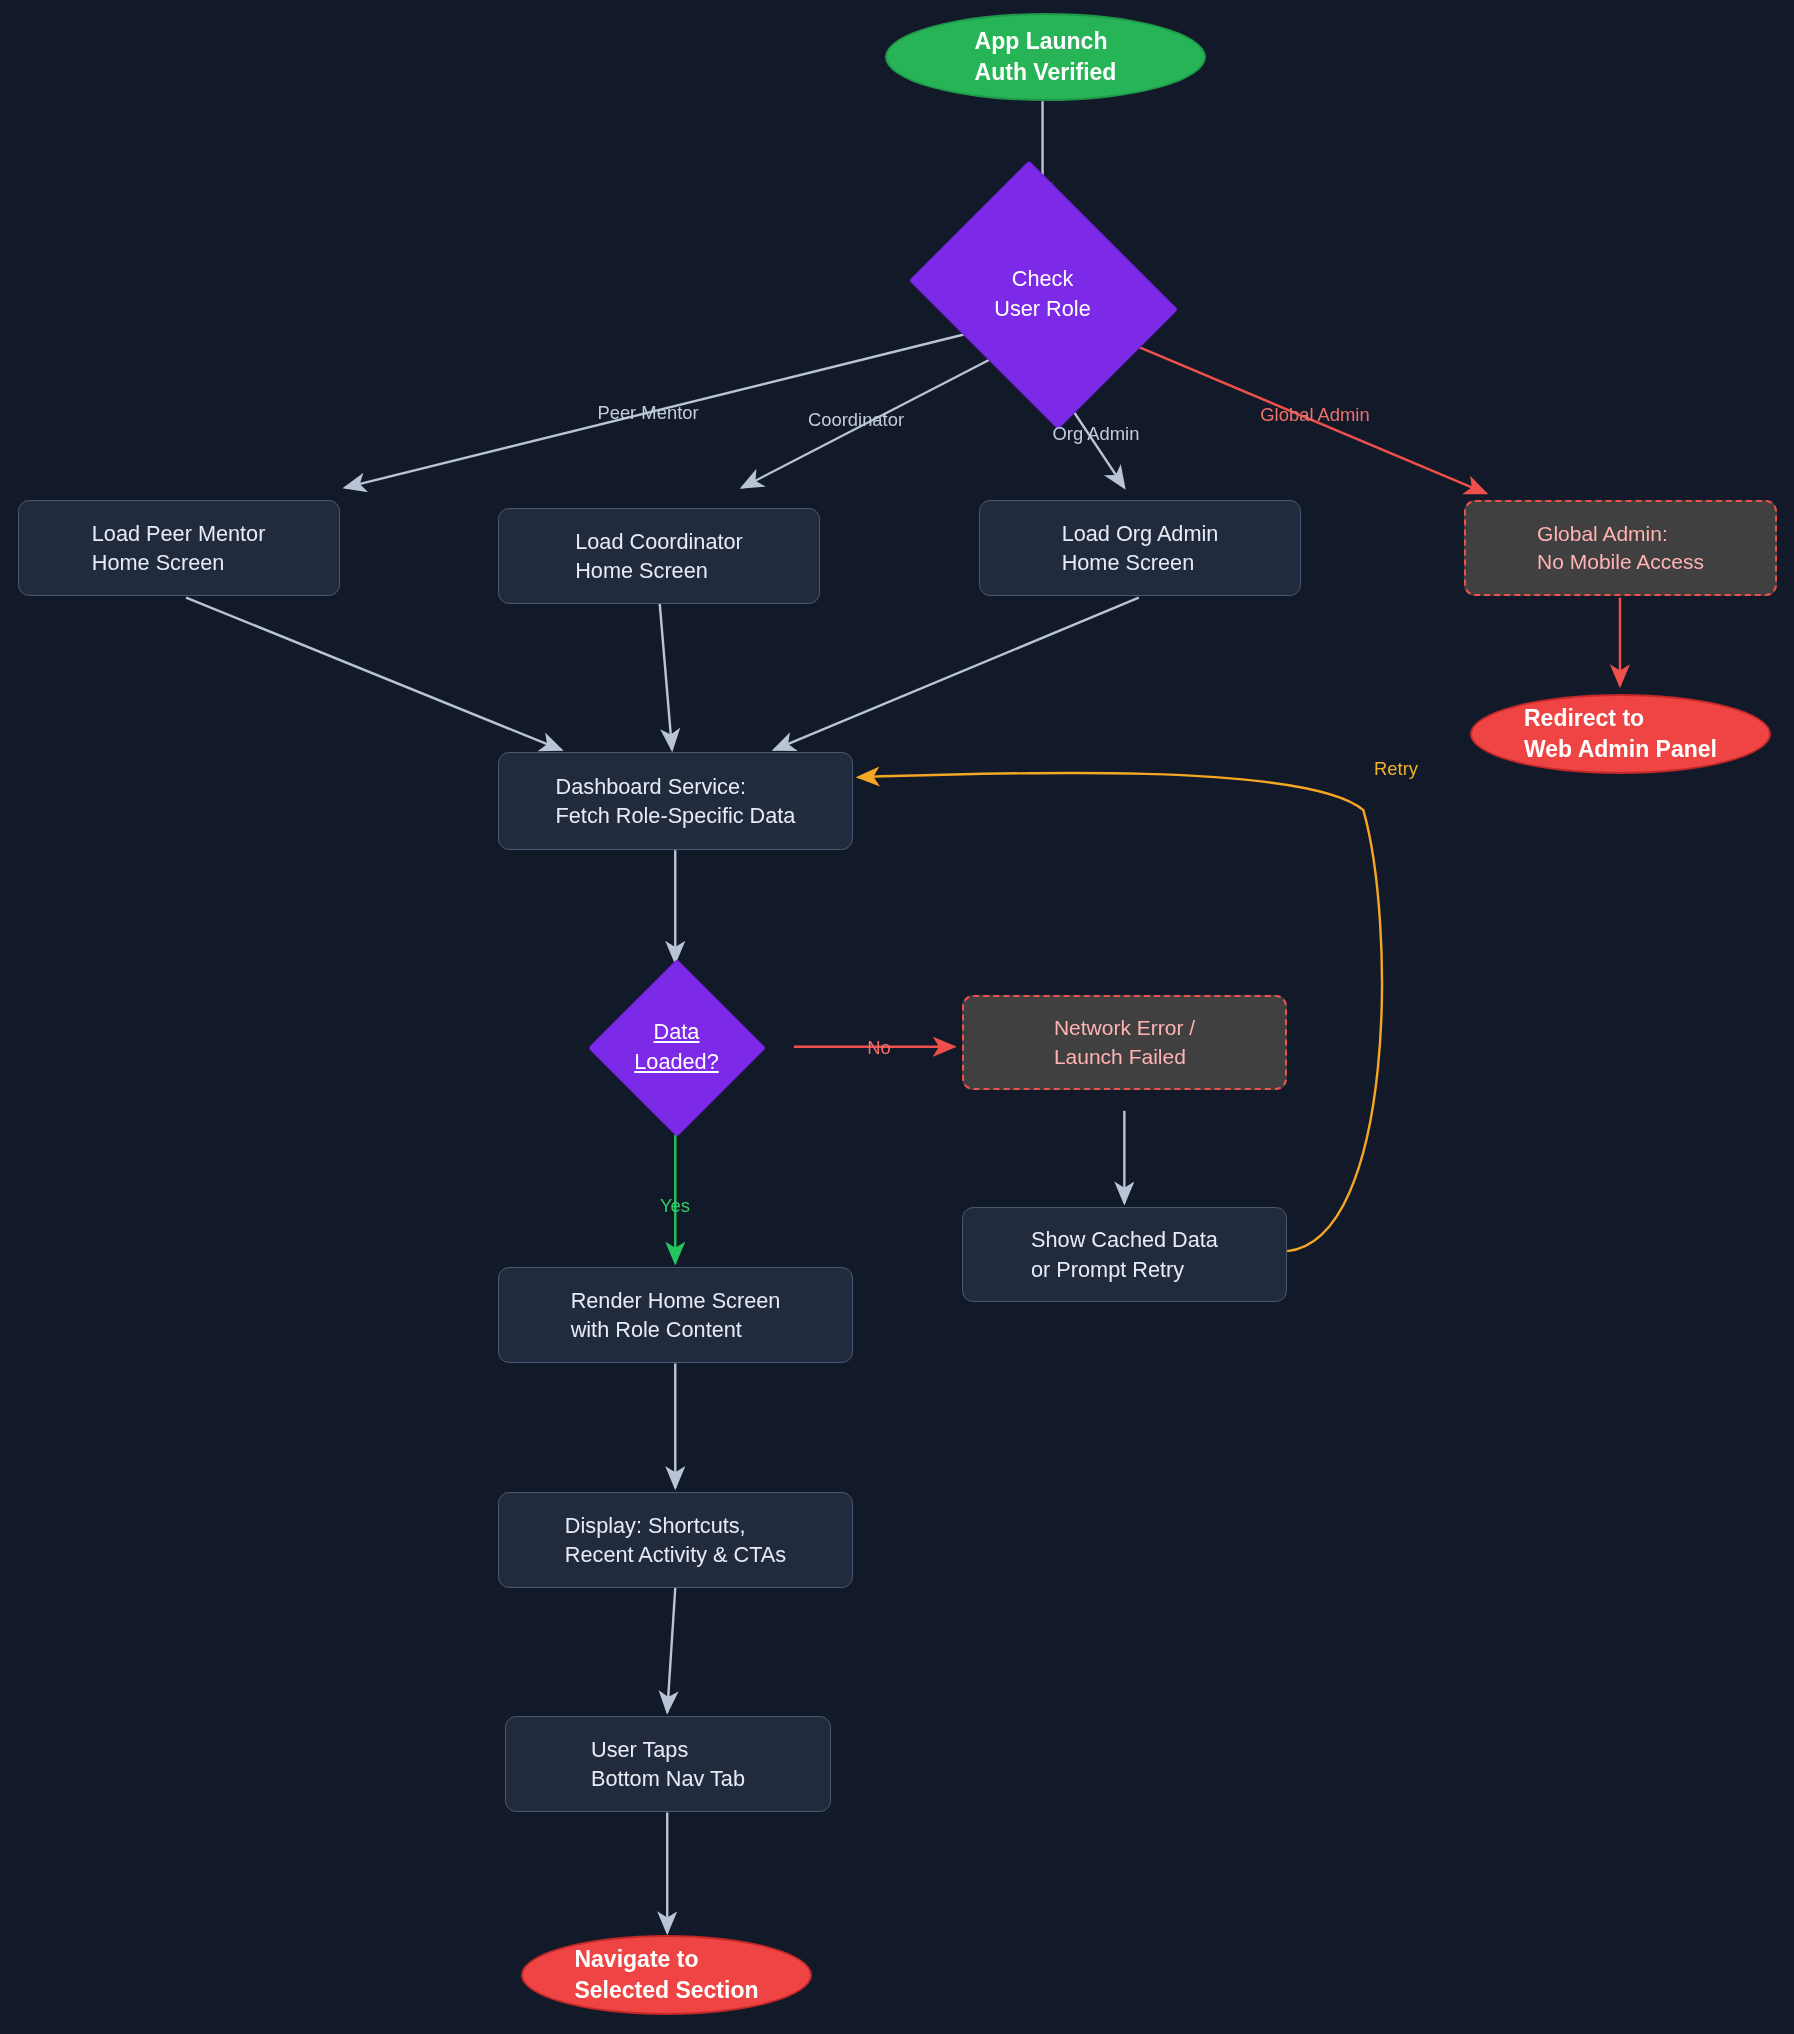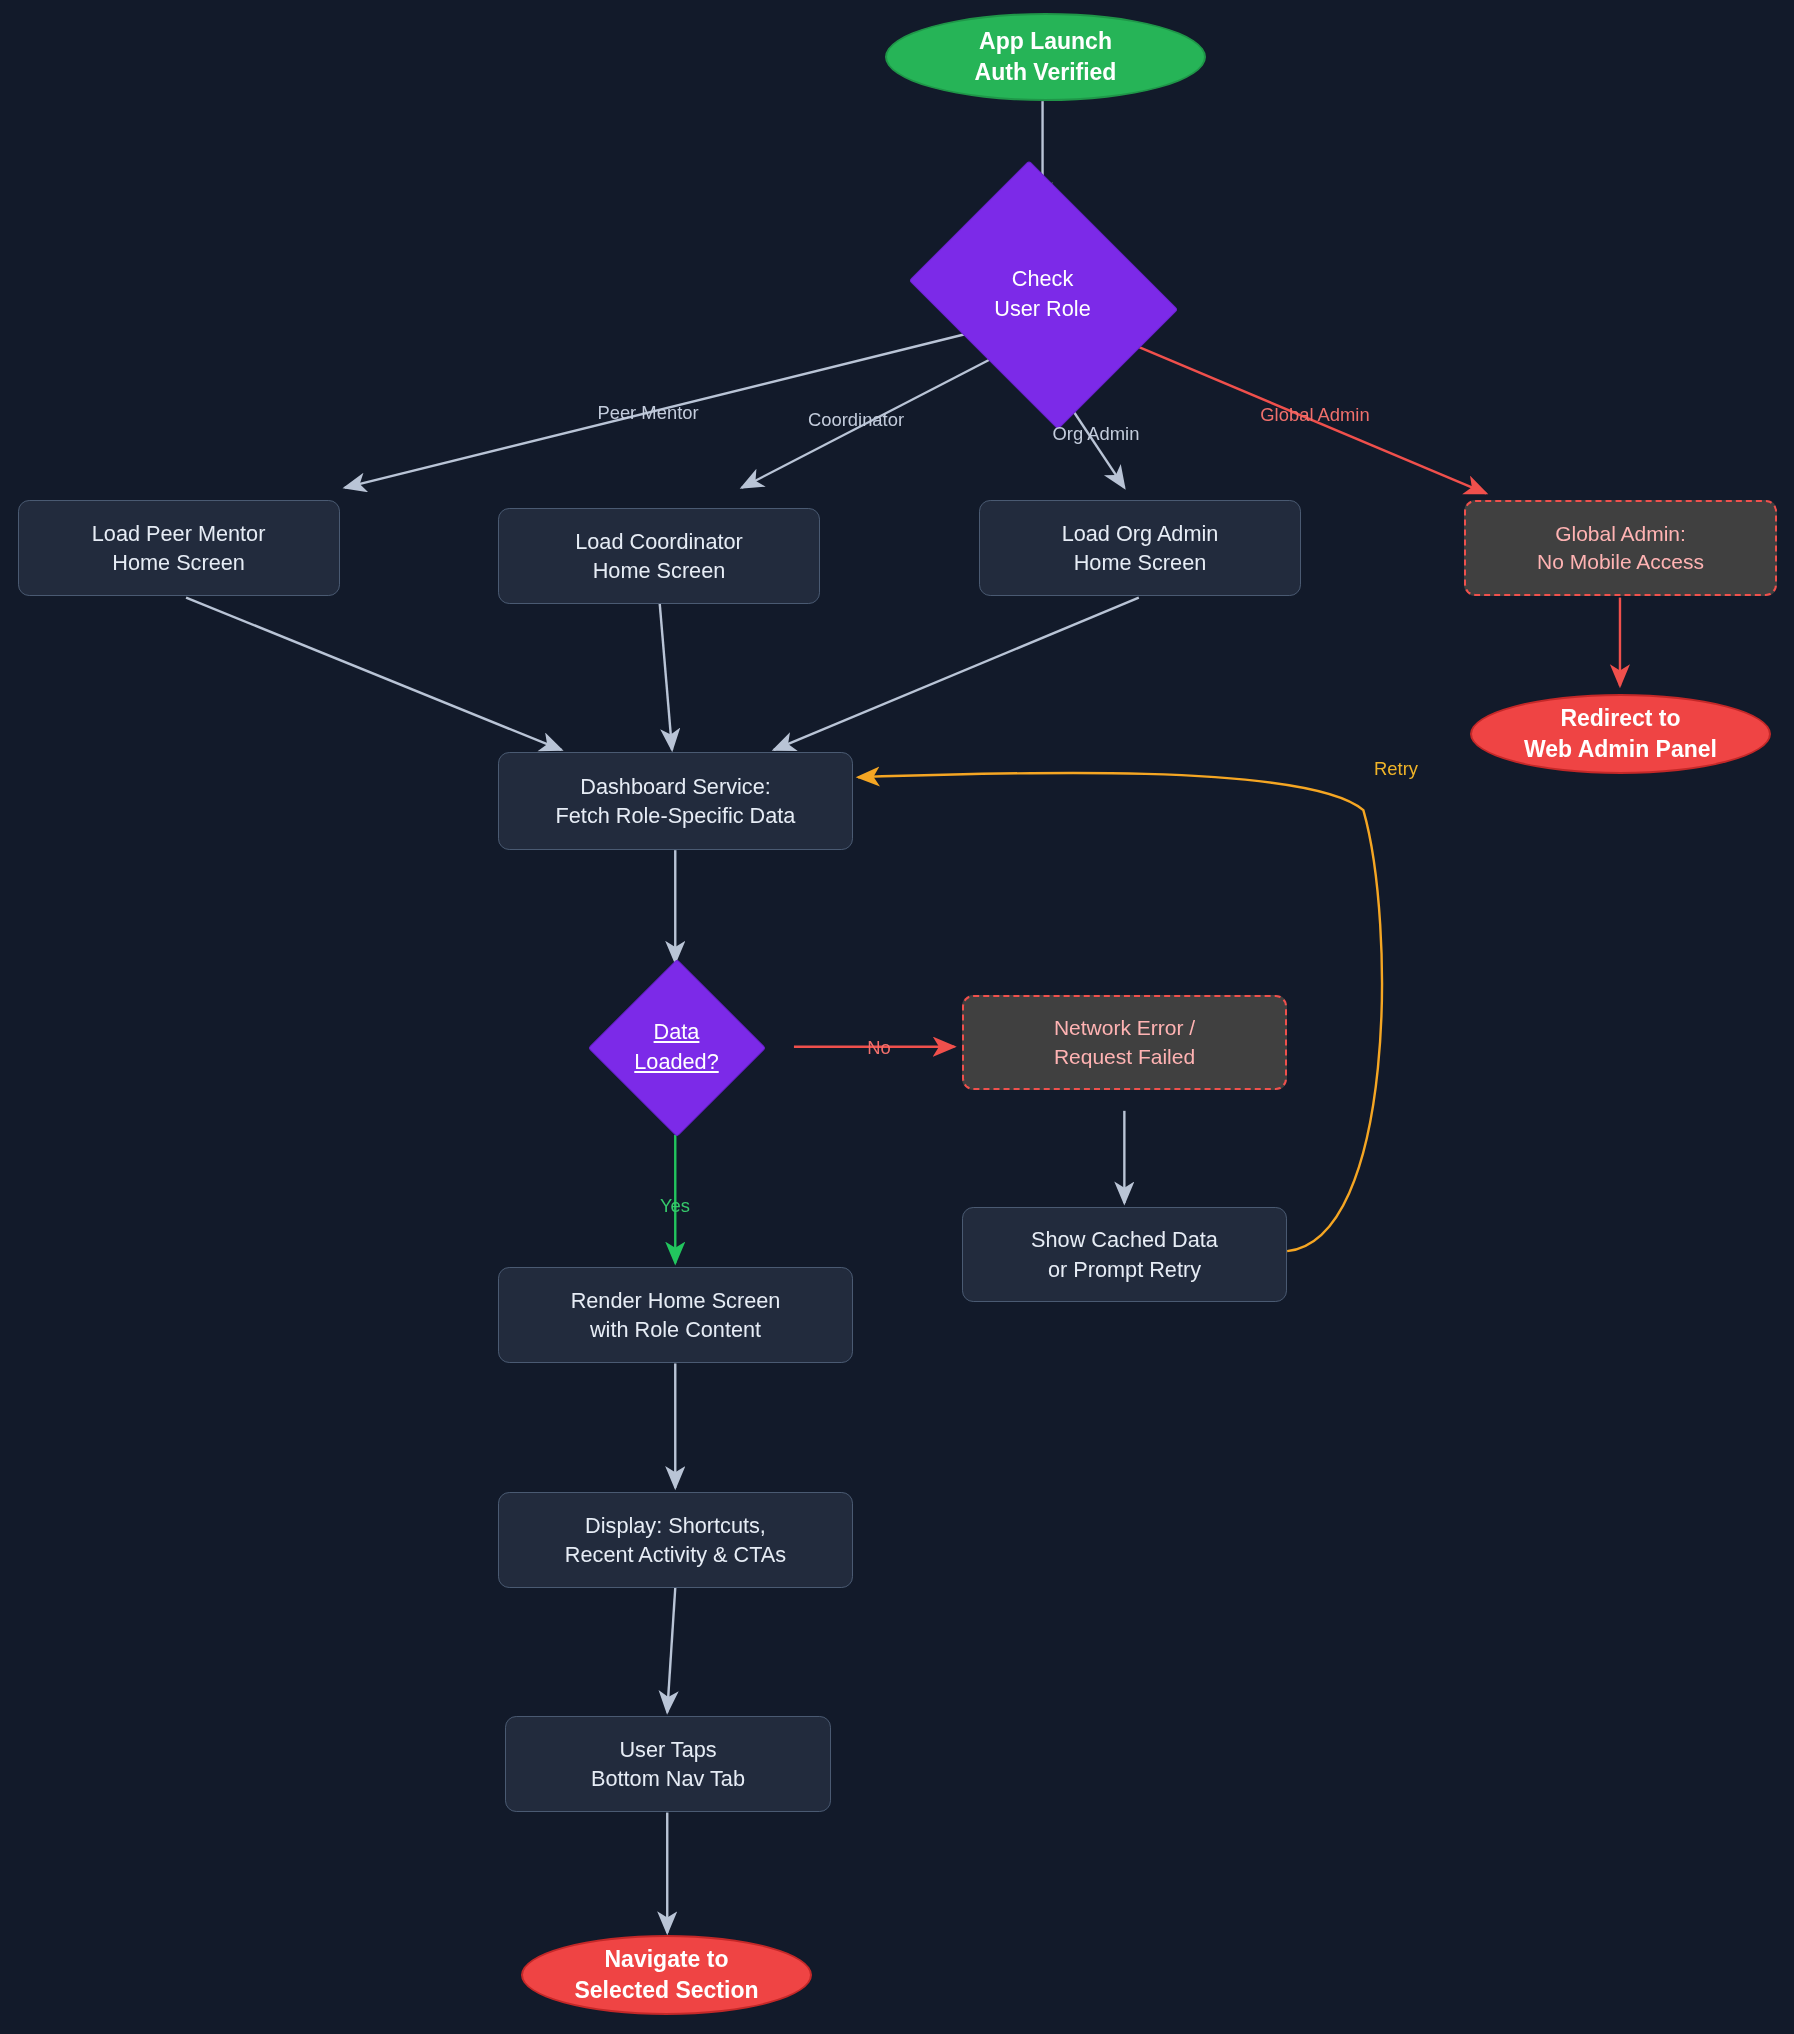--- a/index.html
+++ b/index.html
@@ -22,21 +22,21 @@
     width: 1794px;
     height: 2034px;
     pointer-events: none;
   }
   .node {
     position: absolute;
     box-sizing: border-box;
     display: flex;
     align-items: center;
     justify-content: center;
-    text-align: center;
+    text-align: left;
     line-height: 1.35;
   }
   .node .lines {
     white-space: pre-line;
   }
 
   
   .rect {
     background: #222b3d;
     border: 1.6px solid #4a5a72;
@@ -213,21 +213,21 @@
   </div>
 
   <div class="diamond-wrap" style="left:614px; top:985px; width:124px; height:124px;">
     <div class="diamond-shape"></div>
     <div class="diamond-label" style="left:-48px; width:221px;text-decoration:underline;">Data
 Loaded?</div>
   </div>
 
   <div class="node rect-error" style="left:962px; top:995px; width:325px; height:95px;">
     <span class="lines">Network Error /
-Request Failed</span>
+Launch Failed</span>
   </div>
 
   <div class="node rect" style="left:962px; top:1207px; width:325px; height:95px;">
     <span class="lines">Show Cached Data
 or Prompt Retry</span>
   </div>
 
   <div class="node rect" style="left:498px; top:1267px; width:355px; height:96px;">
     <span class="lines">Render Home Screen
 with Role Content</span>

